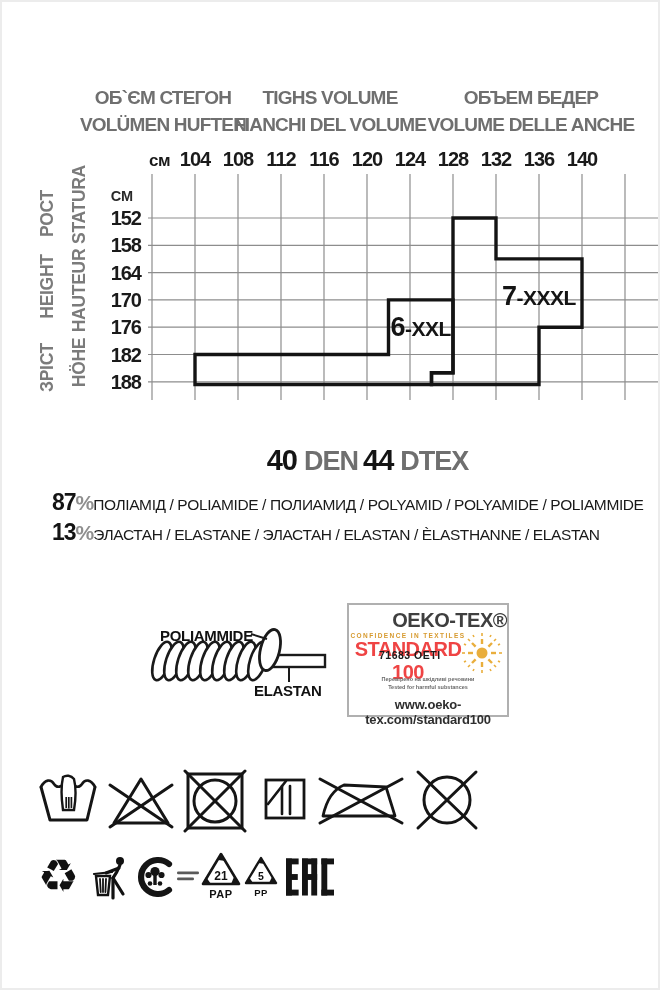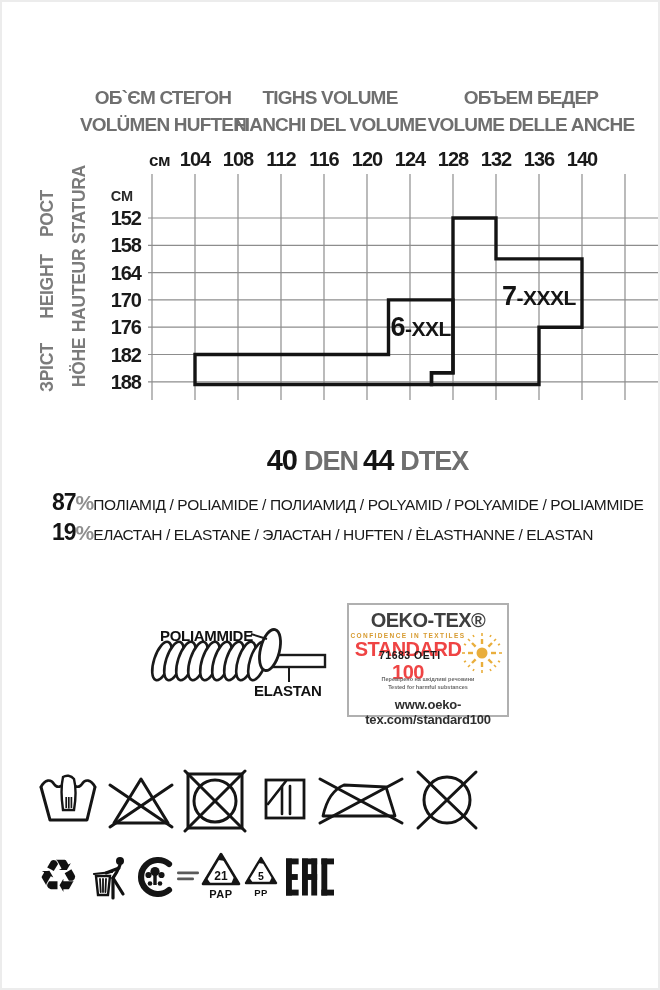--- a/index.html
+++ b/index.html
@@ -26,21 +26,21 @@
   
   .comp-row{position:absolute;left:52px;width:600px;display:flex;align-items:baseline;gap:0;white-space:nowrap;}
   .comp-pct{font-size:23px;font-weight:700;color:#141414;letter-spacing:-1px;}
   .pct-sym{color:#8f8f8f;font-size:21px;}
   .comp-text{font-size:15.5px;font-weight:400;color:#1a1a1a;letter-spacing:-0.4px;}
   
   #yarn-svg{position:absolute;left:148px;top:598px;width:185px;height:115px;}
   #yarn-svg text{font-family:"Liberation Sans","DejaVu Sans",sans-serif;font-weight:700;fill:#111;}
   
   .oeko{position:absolute;left:347px;top:603px;width:158px;height:110px;border:2px solid #b0b0b0;background:#fff;}
-  .oeko-brand{position:absolute;top:4px;left:0;width:100%;text-align:center;font-weight:700;
+  .oeko-brand{position:absolute;top:4px;left:0;width:100%;text-align:right;font-weight:700;
               font-size:20px;color:#3f3f3f;letter-spacing:-0.5px;}
   .oeko-tagline{position:absolute;top:27px;left:0;width:118px;text-align:center;font-weight:700;
                 font-size:6.5px;letter-spacing:1.4px;color:#d79a2e;}
   .oeko-standard{position:absolute;top:33px;left:0;width:118px;text-align:center;font-weight:700;
                  font-size:20px;color:#ef4444;letter-spacing:-0.5px;}
   .oeko-burst{position:absolute;left:112px;top:27px;width:42px;height:42px;}
   .oeko-cert{position:absolute;top:44px;left:30px;width:106px;text-align:left;font-weight:700;
              font-size:10.5px;color:#1a1a1a;letter-spacing:0.5px;}
   .oeko-notes{position:absolute;top:71px;left:0;width:100%;text-align:center;font-size:5.5px;
               line-height:7.5px;color:#6a6a6a;font-weight:700;}
@@ -125,22 +125,22 @@
 
   <div class="den-row">
     <span class="den-num">40</span><span class="den-unit">DEN</span><span class="den-num">44</span><span class="den-unit">DTEX</span>
   </div>
 
   <div class="comp-row" style="top:489px">
     <span class="comp-pct"><span>87</span><span class="pct-sym">%</span></span>
     <span class="comp-text">ПОЛІАМІД / POLIAMIDE / ПОЛИАМИД / POLYAMID / POLYAMIDE / POLIAMMIDE</span>
   </div>
   <div class="comp-row" style="top:519px">
-    <span class="comp-pct"><span>19</span><span class="pct-sym">%</span></span>
-    <span class="comp-text">ЕЛАСТАН / ELASTANE / ЭЛАСТАН / HUFTEN / ÈLASTHANNE / ELASTAN</span>
+    <span class="comp-pct"><span>13</span><span class="pct-sym">%</span></span>
+    <span class="comp-text">ЭЛАСТАН / ELASTANE / ЭЛАСТАН / ELASTAN / ÈLASTHANNE / ELASTAN</span>
   </div>
 
   <svg id="yarn-svg" viewBox="0 0 185 115">
     <rect x="120" y="57" width="57" height="12" fill="#ffffff" stroke="#1a1a1a" stroke-width="2.4"></rect>
     <g stroke="#1a1a1a" stroke-width="2.6" fill="#ffffff">
       <ellipse cx="14" cy="63" rx="8" ry="20" transform="rotate(18 14 63)"></ellipse>
       <ellipse cx="26" cy="63" rx="8" ry="20" transform="rotate(18 26 63)"></ellipse>
       <ellipse cx="38" cy="63" rx="8" ry="20" transform="rotate(18 38 63)"></ellipse>
       <ellipse cx="50" cy="63" rx="8" ry="20" transform="rotate(18 50 63)"></ellipse>
       <ellipse cx="62" cy="63" rx="8" ry="20" transform="rotate(18 62 63)"></ellipse>

